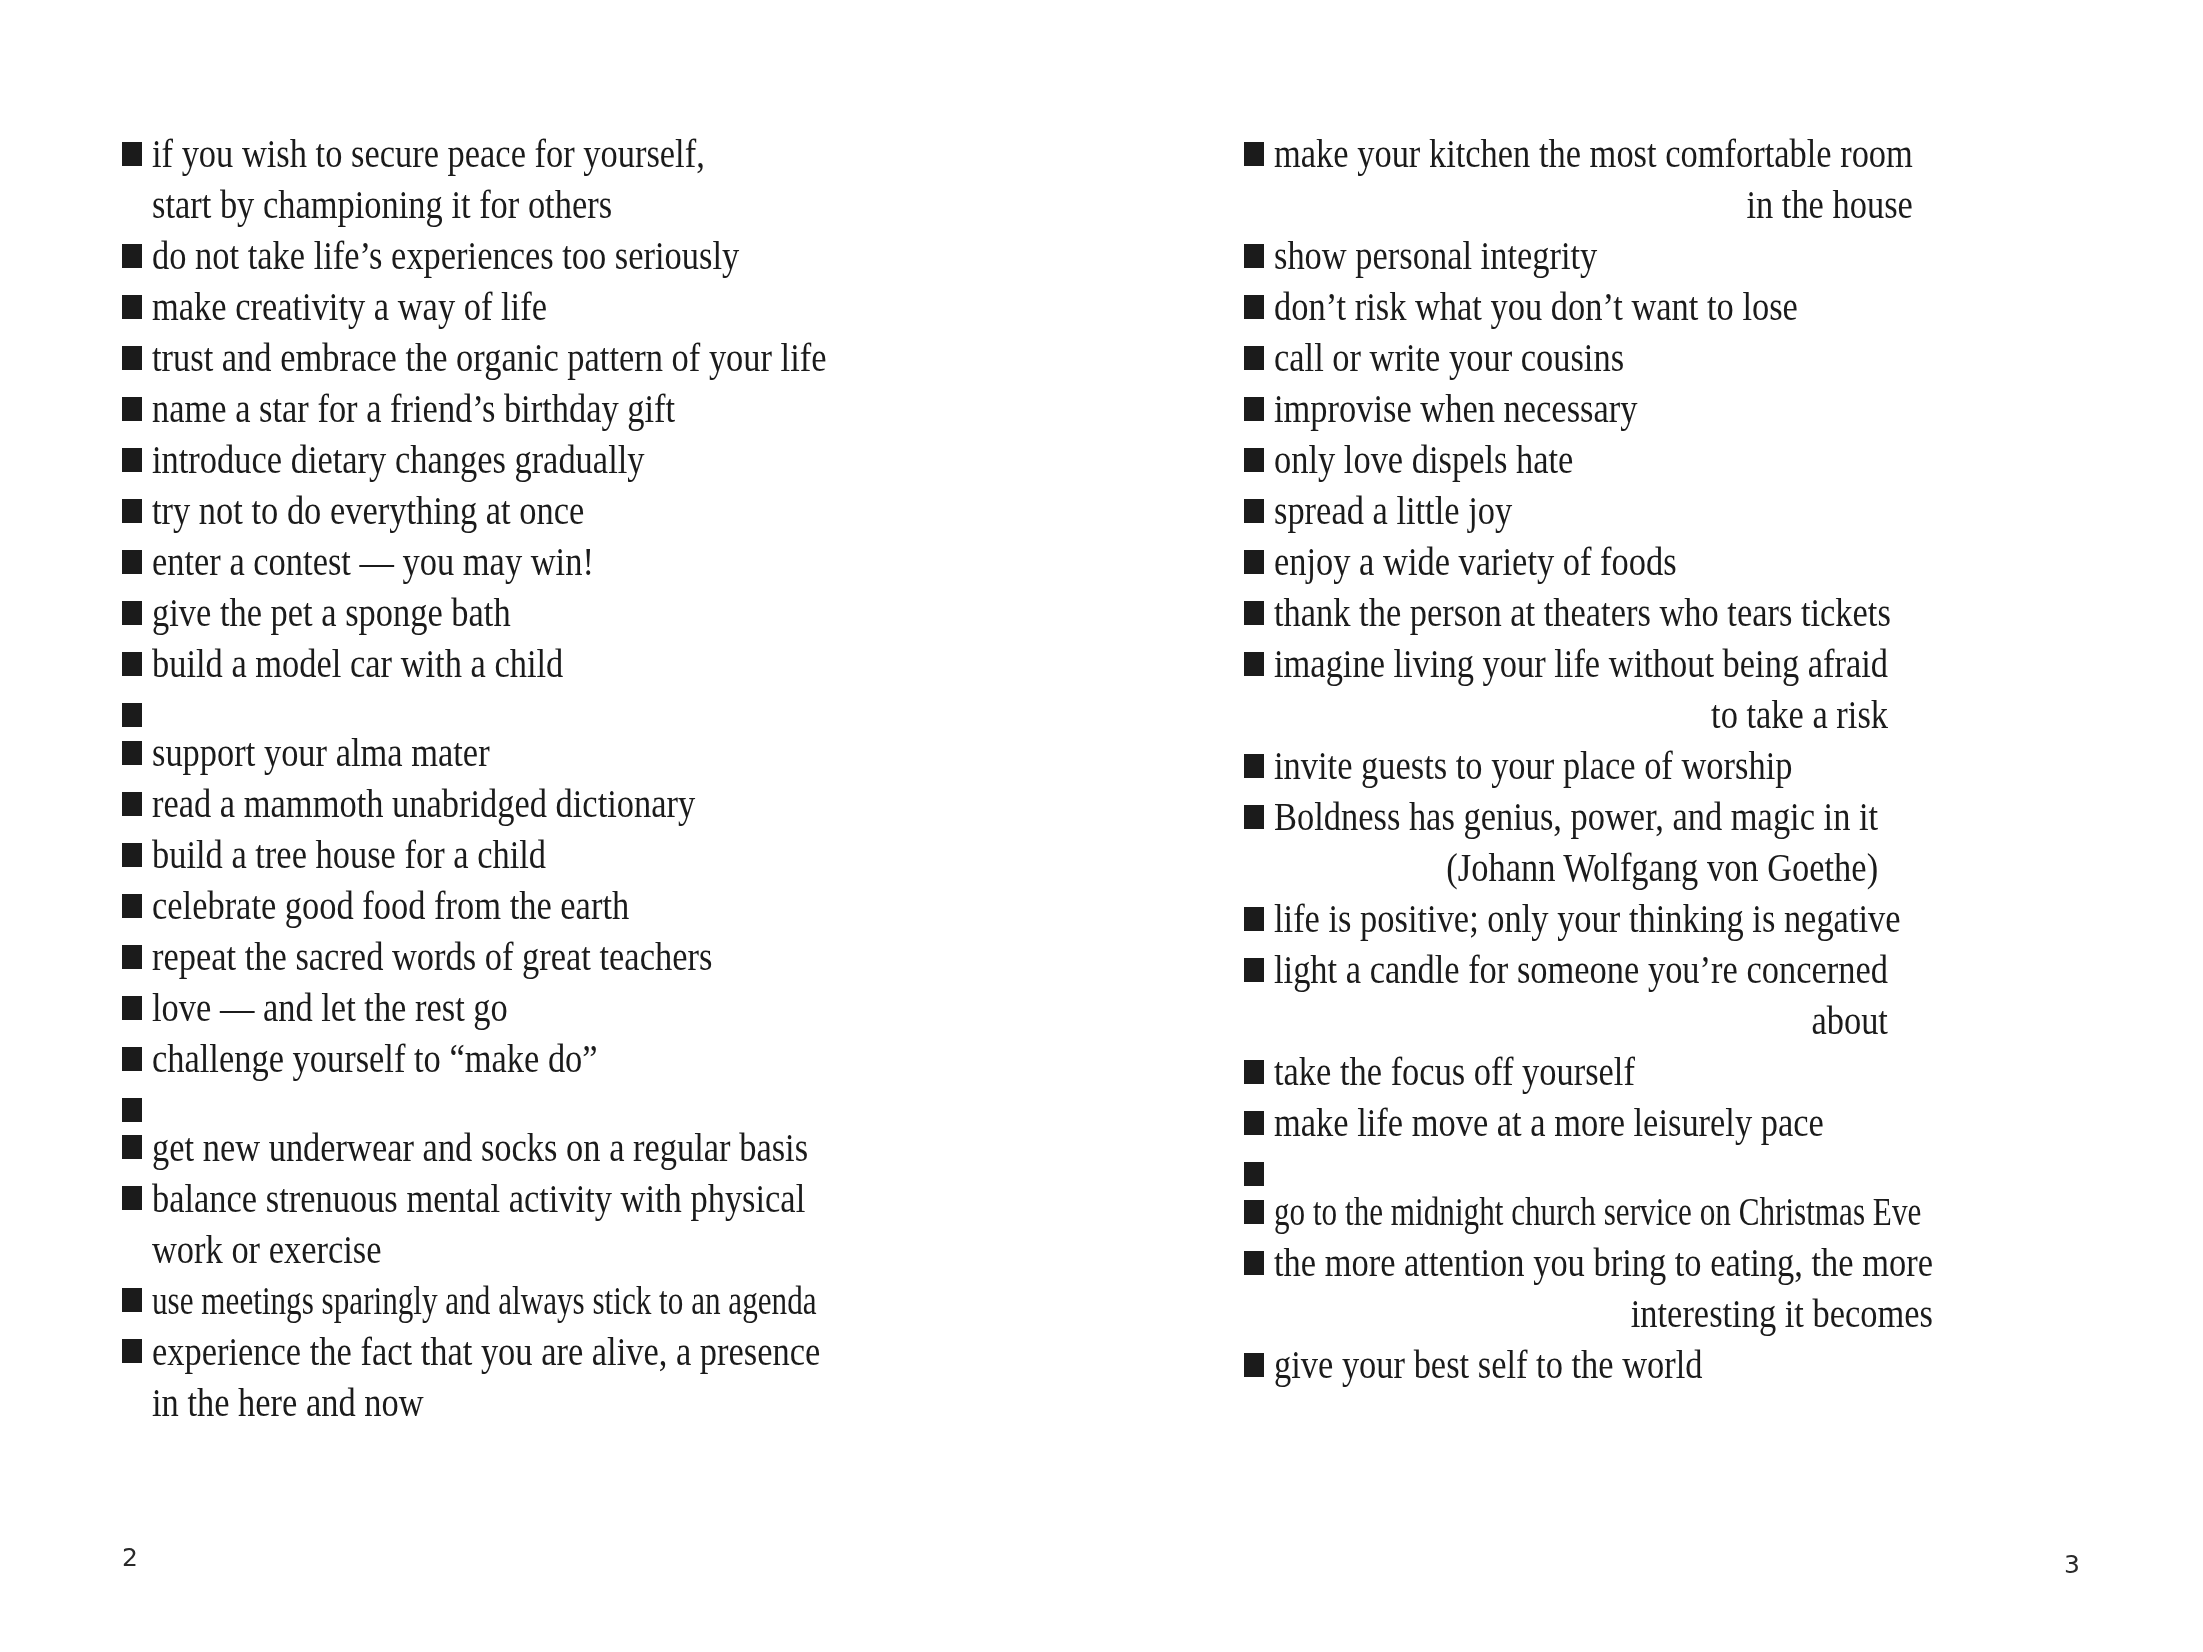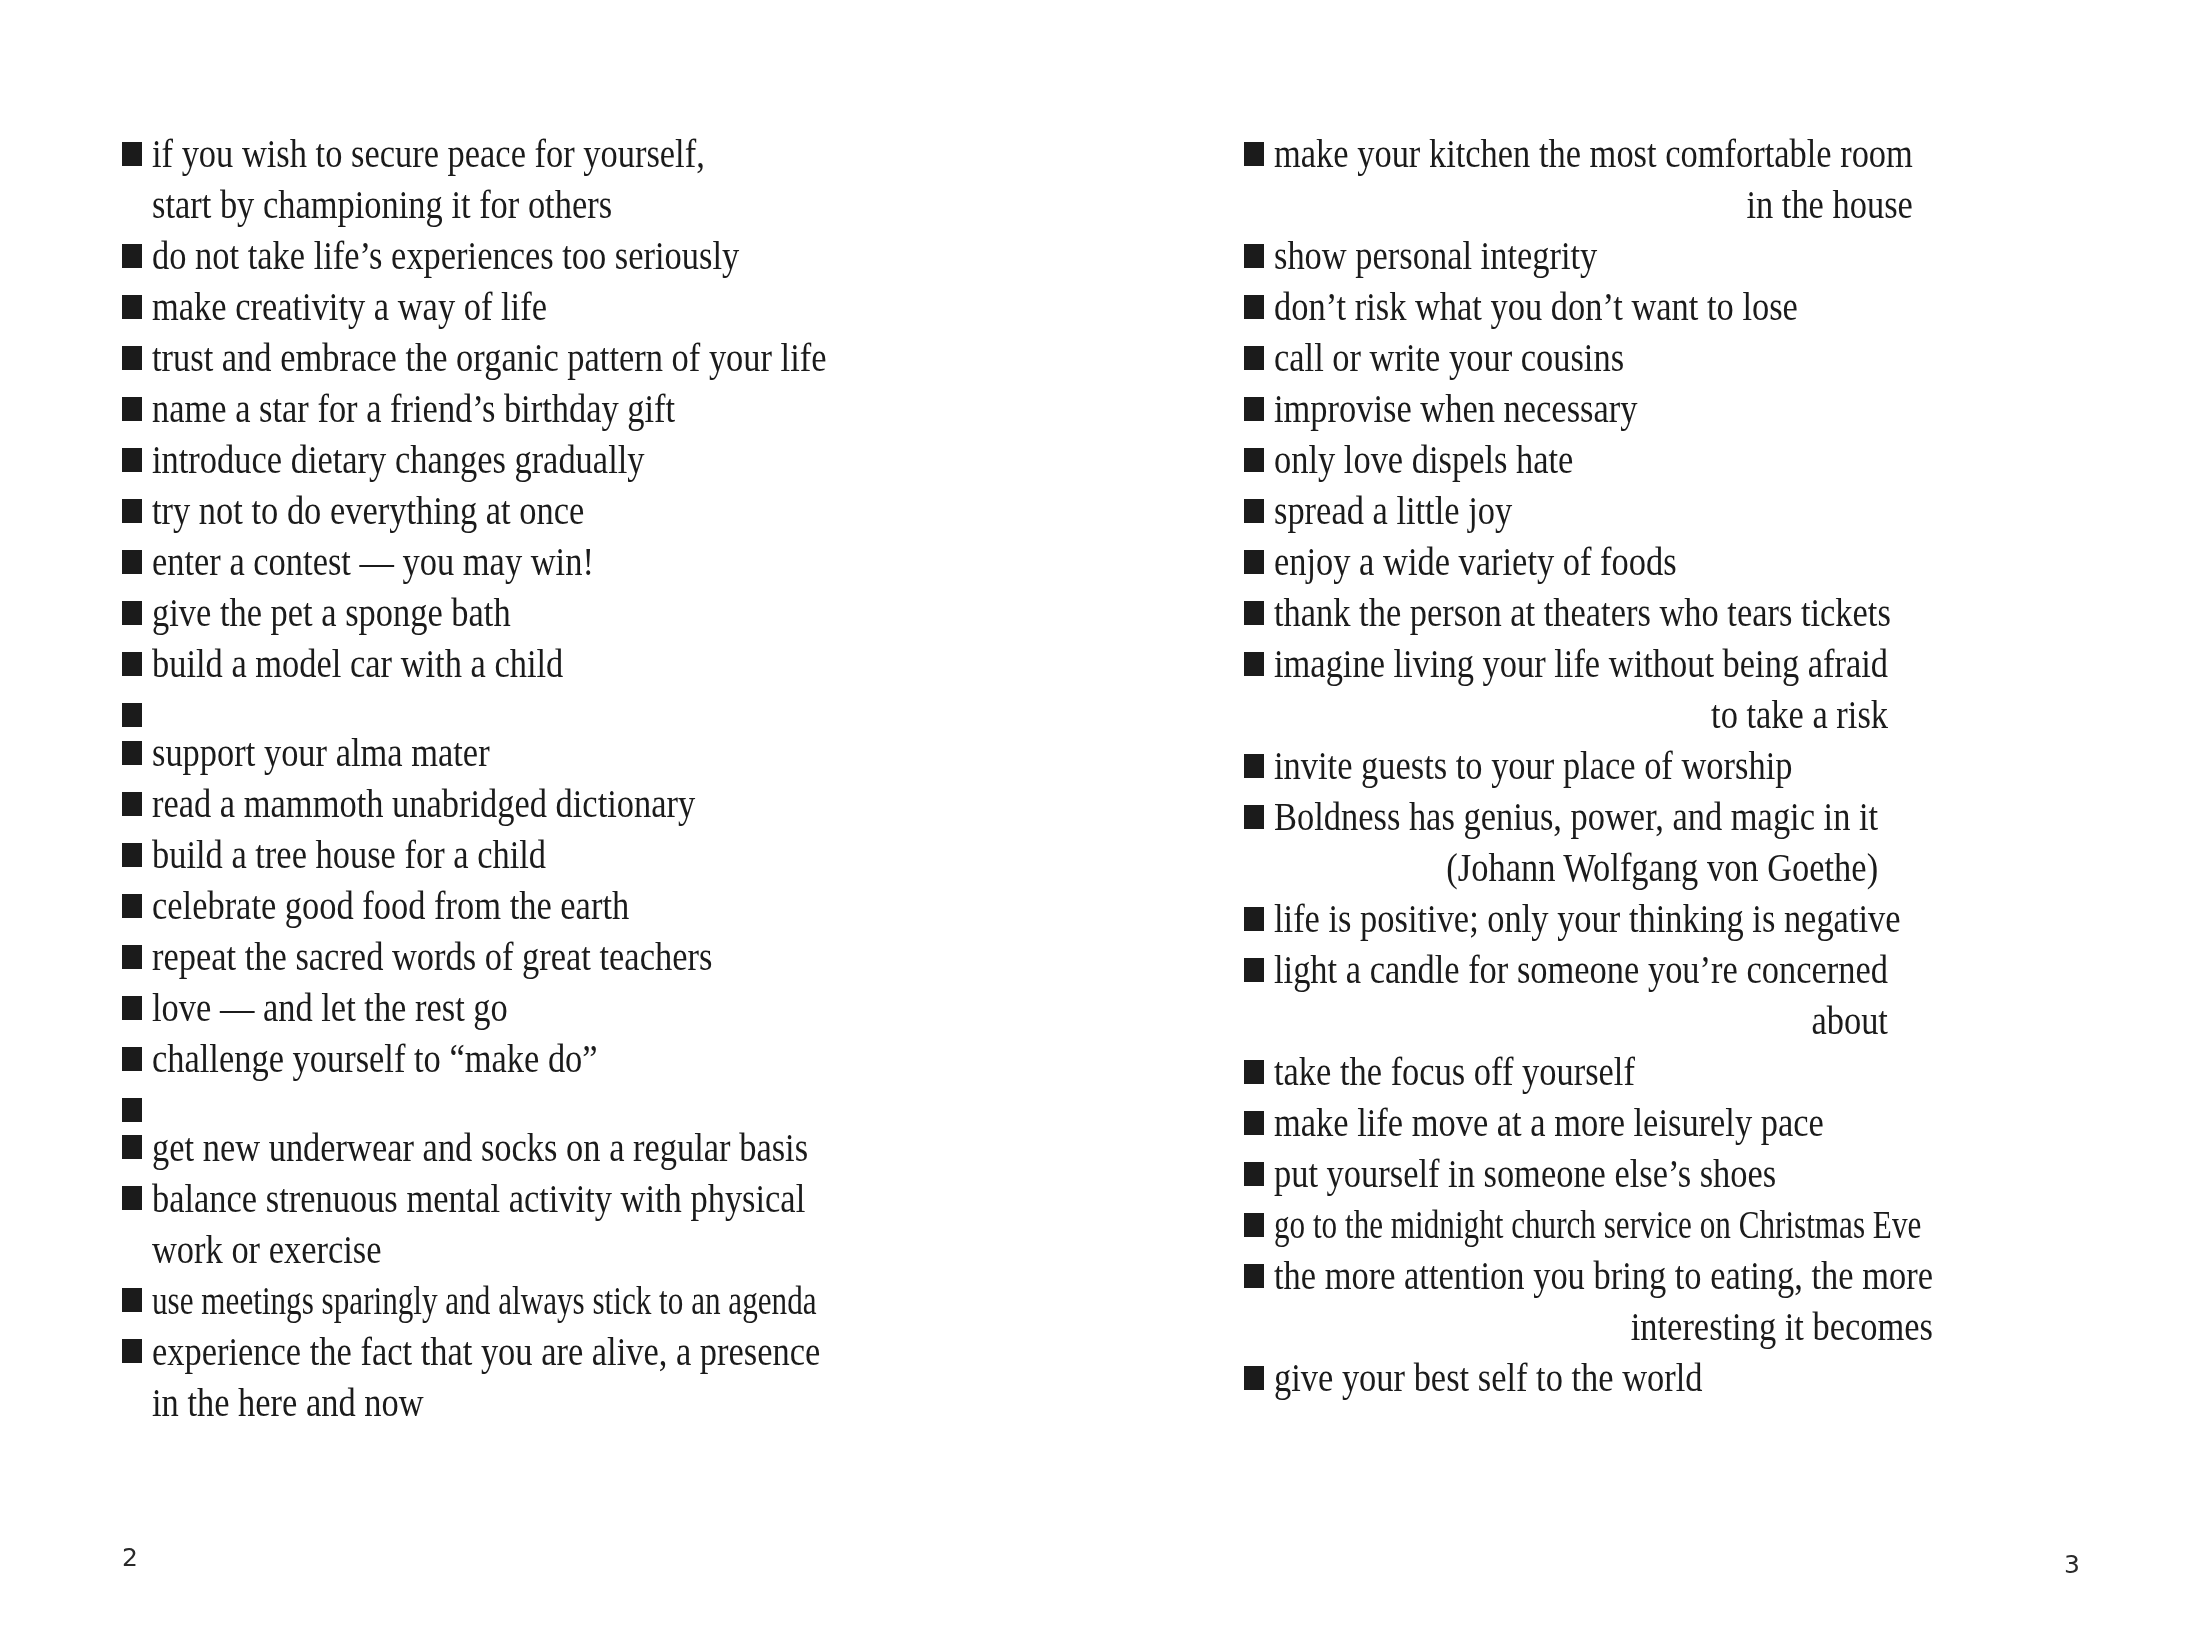--- a/index.html
+++ b/index.html
@@ -306,23 +306,20 @@
           </div>
         </li>
         <li class="item">
           <span class="bullet"></span>
           <div class="lines">
             <div class="line">make life move at a more leisurely pace</div>
           </div>
         </li>
         <li class="item">
           <span class="bullet"></span>
-          <div class="lines">
-            <div class="line">put yourself in someone else’s shoes</div>
-          </div>
         </li>
         <li class="item condensed">
           <span class="bullet"></span>
           <div class="lines">
             <div class="line">go to the midnight church service on Christmas Eve</div>
           </div>
         </li>
         <li class="item">
           <span class="bullet"></span>
           <div class="lines">

